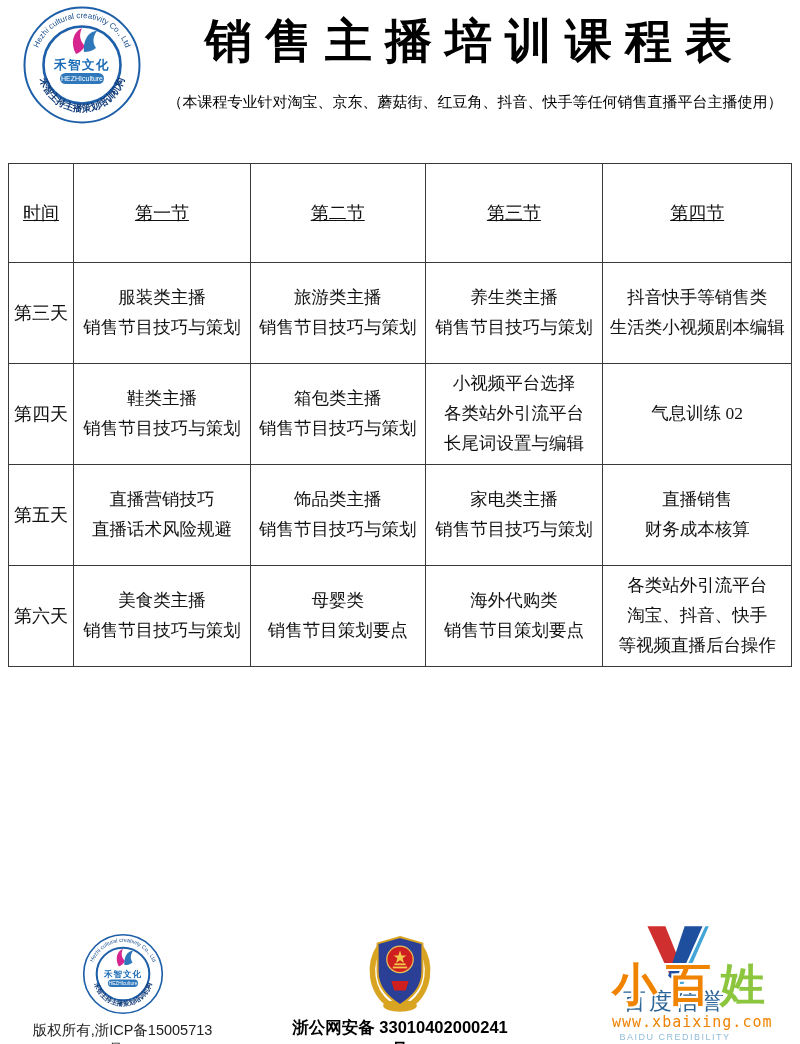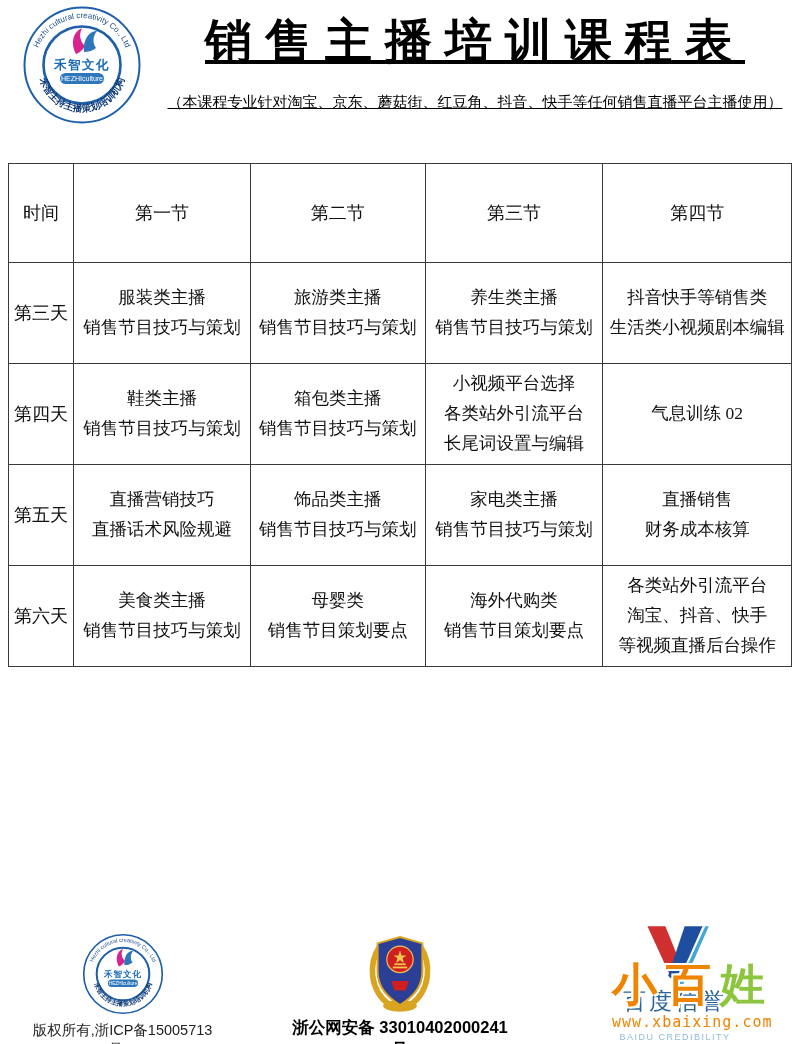--- a/index.html
+++ b/index.html
@@ -4,42 +4,42 @@
 <style>
   * { margin:0; padding:0; box-sizing:border-box; }
   body { background:#ffffff; font-family:"Liberation Sans", sans-serif; }
   .page { position:relative; width:800px; height:1044px; background:#ffffff; overflow:hidden; margin:0 auto; }
 
   
   .logo-large { position:absolute; left:22px; top:5px; width:120px; height:120px; }
   .logo-small-wrap { width:82px; height:82px; margin:0 auto; }
   .logo-svg { width:100%; height:100%; display:block; }
 
-  .title-block { position:absolute; left:165px; top:10px; width:620px; text-align:center;text-decoration:underline; }
+  .title-block { position:absolute; left:165px; top:10px; width:620px; text-align:center; }
   .title {
     font-family:"Liberation Serif","DejaVu Serif",serif;
     font-size:47px; font-weight:900; color:#000;
     letter-spacing:13px; line-height:1.35; white-space:nowrap;
   }
   .subtitle {
     font-family:"Liberation Serif","DejaVu Serif",serif;
     font-size:15px; color:#000; margin-top:20px; white-space:nowrap;
   }
 
   
   .course-table {
     position:absolute; left:8px; top:163px; width:784px;
     border-collapse:collapse; table-layout:fixed;
     font-family:"Liberation Serif","DejaVu Serif",serif; color:#111;
   }
   .course-table th, .course-table td {
     border:1.5px solid #3a3a3a; text-align:center; vertical-align:middle;
     background:#fff; padding:2px;
   }
-  .course-table thead tr { height:99px; }
+  .course-table thead tr { height:99px;text-decoration:underline; }
   .course-table tbody tr { height:101px; }
   .course-table th { font-weight:normal; font-size:18px; }
   .day-cell { font-size:18px; }
   .course-cell div { font-size:17.5px; line-height:1.7; }
 
   
   .footer-left  { position:absolute; left:25px;  top:933px; width:195px; text-align:center; }
   .footer-center{ position:absolute; left:285px; top:933px; width:230px; text-align:center; }
   .footer-right { position:absolute; left:585px; top:922px; width:180px; text-align:center; }
   .icp-caption  { margin-top:6px;  font-size:14.5px; color:#222; }

